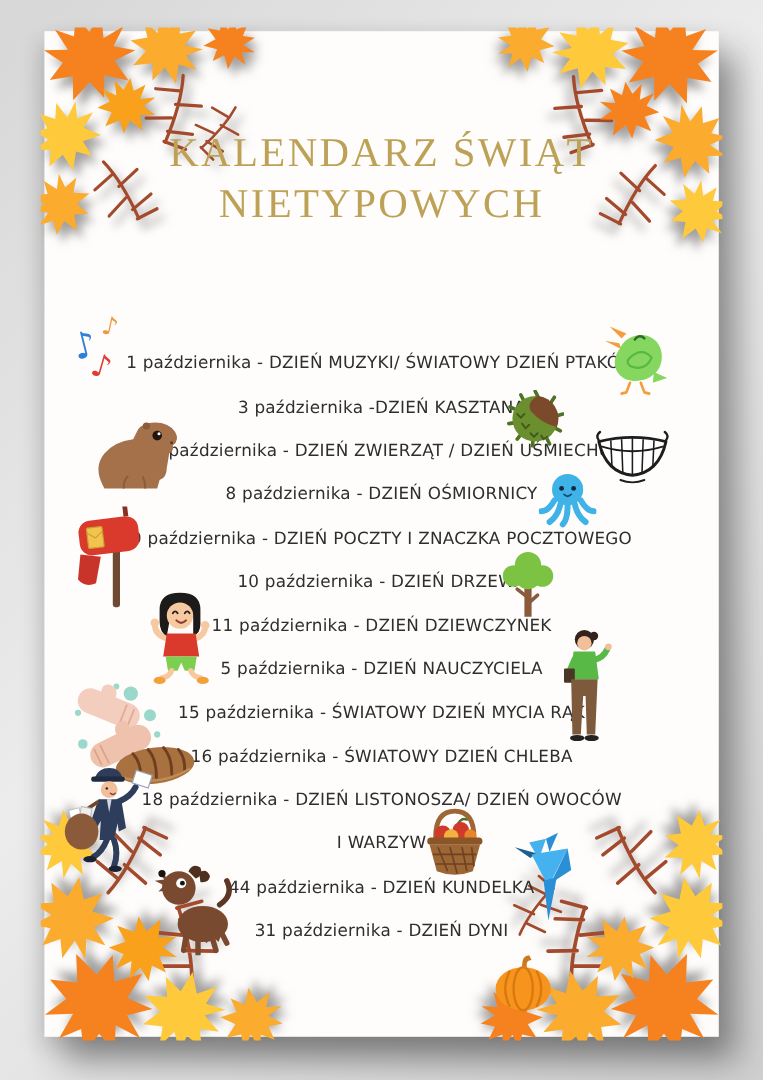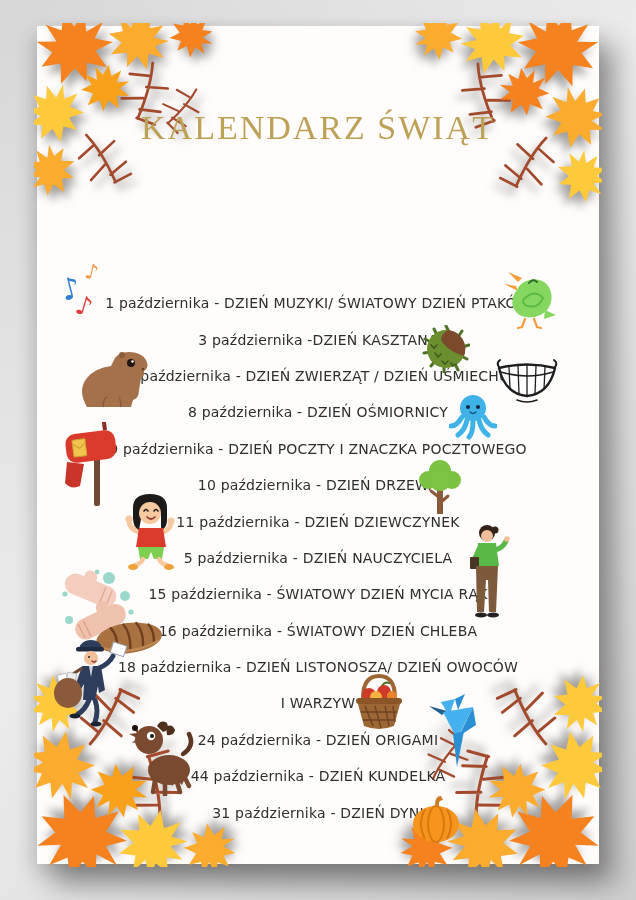--- a/index.html
+++ b/index.html
@@ -108,20 +108,21 @@
       <use href="#mapleleaf" fill="#f5821f" transform="translate(42,32) rotate(-15) scale(0.85)"></use>
       <use href="#mapleleaf" fill="#fbab2e" transform="translate(110,24) rotate(28) scale(0.68)"></use>
       <use href="#mapleleaf" fill="#f5821f" transform="translate(166,18) rotate(48) scale(0.5)"></use>
       <use href="#mapleleaf" fill="#ffc93c" transform="translate(22,100) rotate(-48) scale(0.66)"></use>
       <use href="#mapleleaf" fill="#fbab2e" transform="translate(78,76) rotate(10) scale(0.54)"></use>
       <use href="#mapleleaf" fill="#ffc93c" transform="translate(18,160) rotate(-72) scale(0.54)"></use>
     </svg>
 
     <div class="title">
       <div>KALENDARZ ŚWIĄT</div>
+      <div>NIETYPOWYCH</div>
     </div>
 
     <div class="list">
       <div class="row">
           <span class="entry-text">1 października - DZIEŃ MUZYKI/ ŚWIATOWY DZIEŃ PTAKÓW</span>
         </div>
       <div class="row">
           <span class="entry-text">3 października -DZIEŃ KASZTANA</span>
         </div>
       <div class="row">
@@ -146,23 +147,20 @@
           <span class="entry-text">15 października - ŚWIATOWY DZIEŃ MYCIA RĄK</span>
         </div>
       <div class="row">
           <span class="entry-text">16 października - ŚWIATOWY DZIEŃ CHLEBA</span>
         </div>
       <div class="row">
           <span class="entry-text">18 października - DZIEŃ LISTONOSZA/ DZIEŃ OWOCÓW</span>
         </div>
       <div class="row">
           <span class="entry-text">I WARZYW</span>
-        </div>
-      <div class="row">
-          <span class="entry-text">24 października - DZIEŃ ORIGAMI</span>
         </div>
       <div class="row">
           <span class="entry-text">44 października - DZIEŃ KUNDELKA</span>
         </div>
       <div class="row">
           <span class="entry-text">31 października - DZIEŃ DYNI</span>
         </div>
     </div>
 
     <div class="icon music-wrap">

